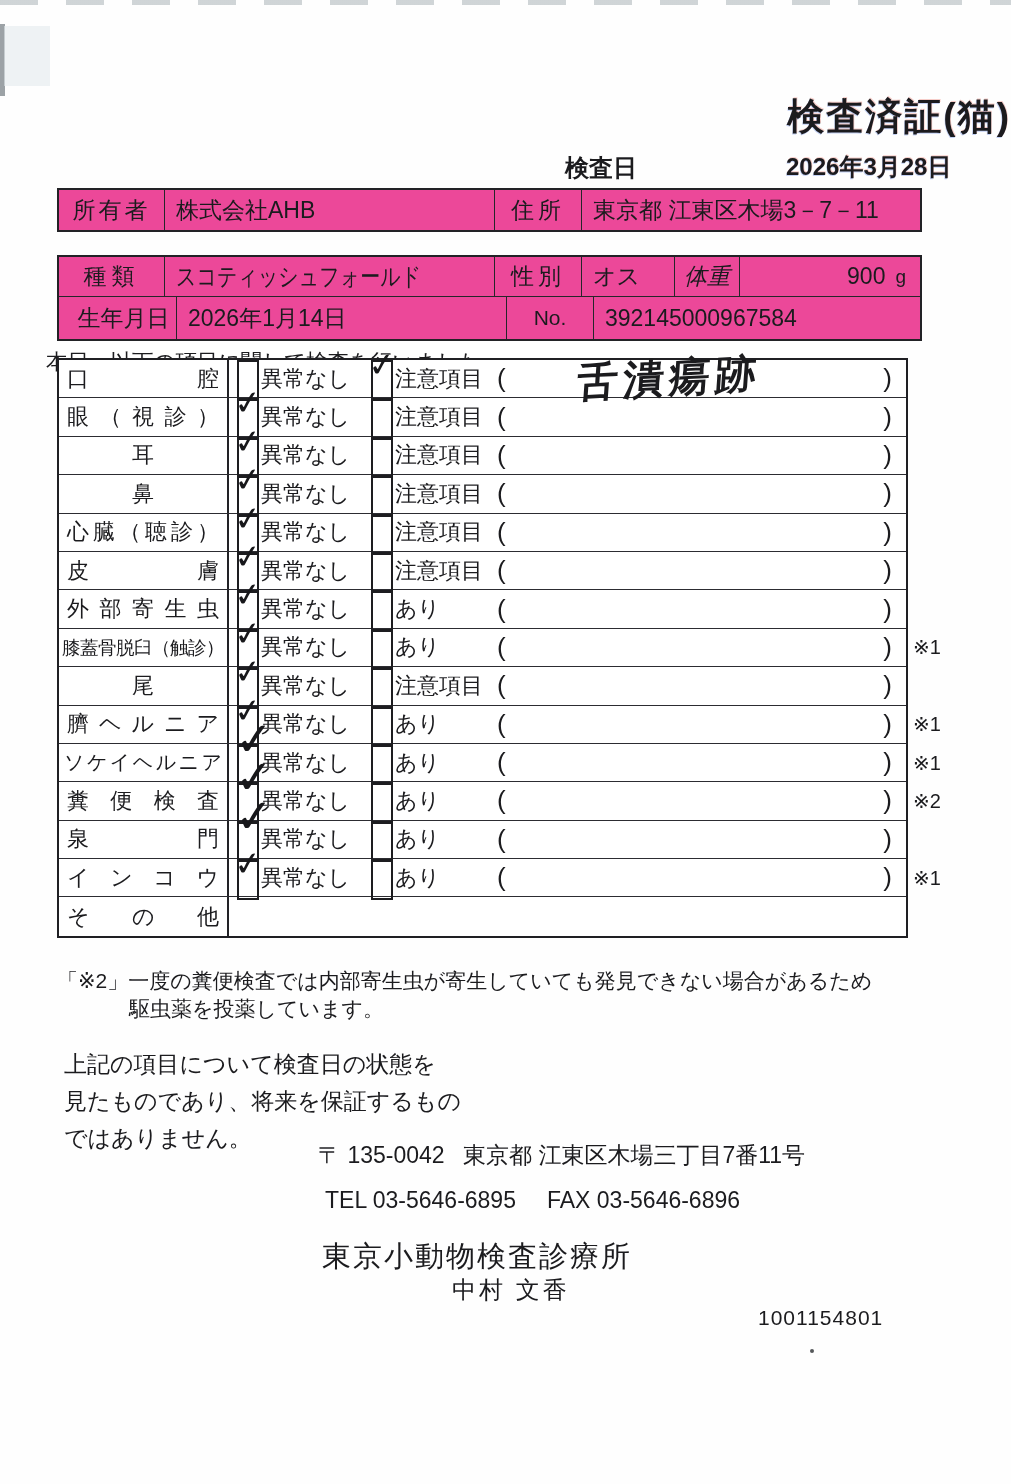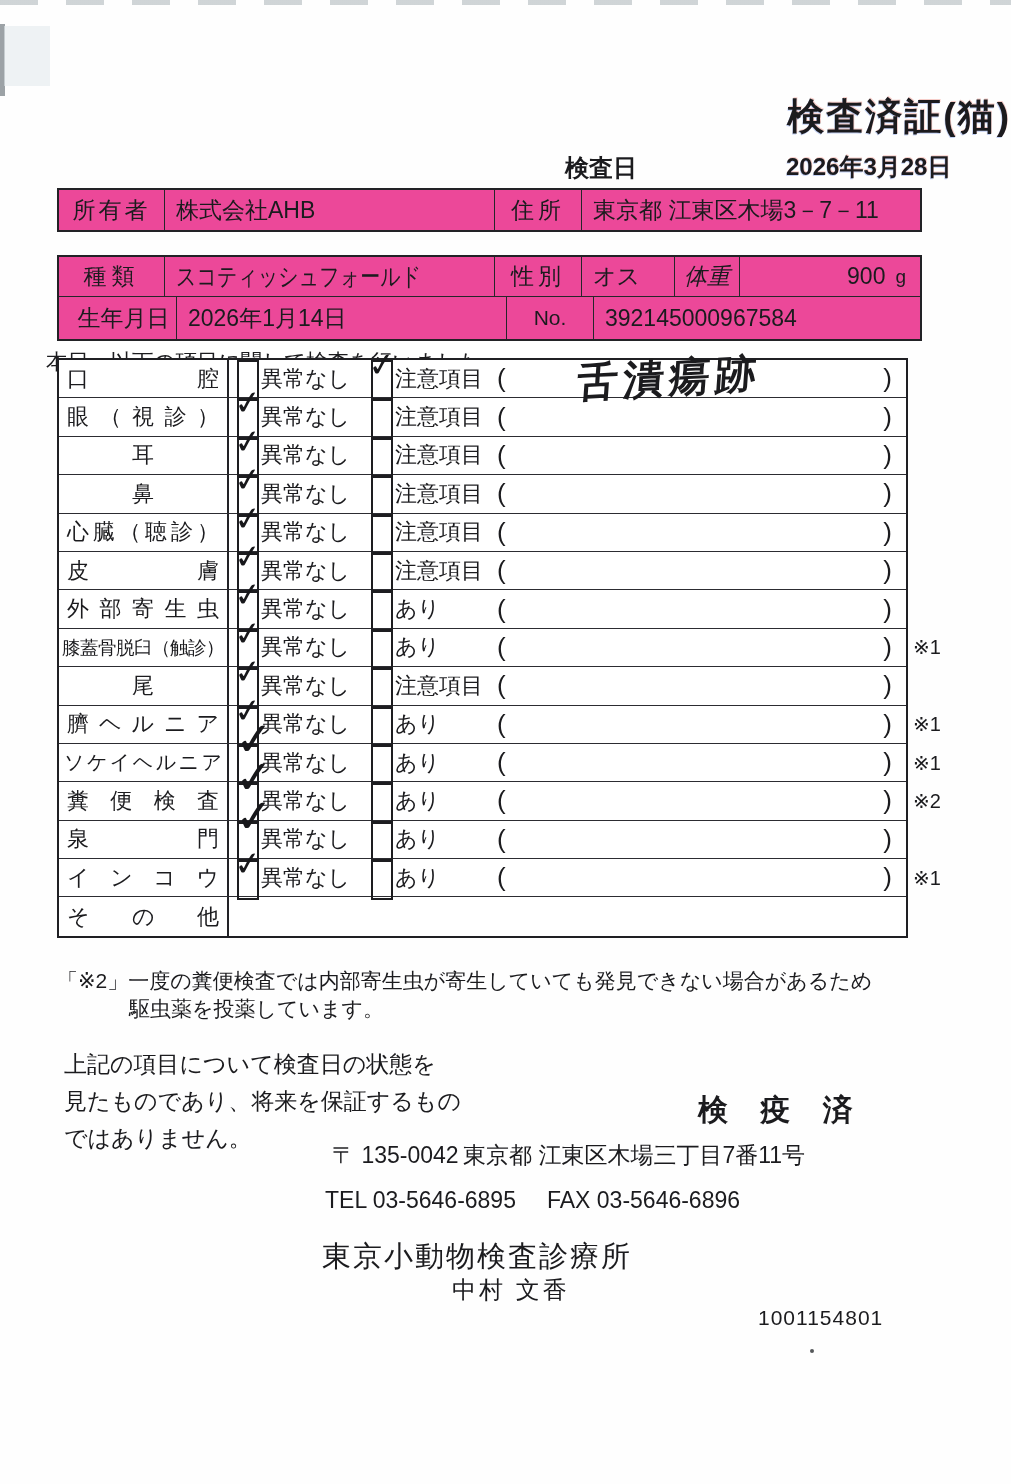--- a/index.html
+++ b/index.html
@@ -64,21 +64,21 @@
   .check.on{display:block;}
   .check.tall{font-size:46px;top:-30px;left:-4px;transform:rotate(-3deg);}
   .note{left:310px;width:260px;top:-12px;height:52px;justify-content:center;
     font-size:41px;font-weight:600;letter-spacing:5px;transform:rotate(-3deg) skewX(-7deg);z-index:3;}
   .ref-mark{left:calc(100% + 7px);font-size:20px;white-space:nowrap;}
   
   .fn{font-size:21px;}
   .fn0{left:57px;top:938px;} .fn1{left:57px;top:967px;} .fn2{left:129px;top:995px;}
   .disclaimer{left:64px;top:1046px;font-size:23px;line-height:37px;}
   .stamp{left:698px;top:1090px;font-size:30px;letter-spacing:12px;font-weight:600;}
-  .postal-code{left:332px;top:1140px;font-size:23px;}
+  .postal-code{left:318px;top:1140px;font-size:23px;}
   .postal-address{left:463px;top:1140px;font-size:23px;}
   .tel-line{left:325px;top:1187px;font-size:23px;display:flex;gap:31px;}
   .clinic-name{left:322px;top:1237px;font-size:29px;letter-spacing:2px;}
   .vet-name{left:452px;top:1274px;font-size:24px;letter-spacing:3px;}
   .serial{left:758px;top:1306px;font-size:21px;letter-spacing:1px;}
 </style>
 </head>
 <body>
 
 <div class="page">
@@ -426,21 +426,20 @@
 
   <div class="abs fn fn1">「※2」一度の糞便検査では内部寄生虫が寄生していても発見できない場合があるため</div>
   <div class="abs fn fn2">駆虫薬を投薬しています。</div>
 
   <div class="abs disclaimer">
     <div>上記の項目について検査日の状態を</div>
     <div>見たものであり、将来を保証するもの</div>
     <div>ではありません。</div>
   </div>
 
-  <div class="abs stamp">検 疫 済</div>
 
   <div class="abs postal-code">〒 135-0042</div>
   <div class="abs postal-address">東京都 江東区木場三丁目7番11号</div>
   <div class="abs tel-line">
     <span>TEL 03-5646-6895</span>
     <span>FAX 03-5646-6896</span>
   </div>
   <div class="abs clinic-name">東京小動物検査診療所</div>
   <div class="abs vet-name">中村 文香</div>
   <div class="abs serial">1001154801</div>

